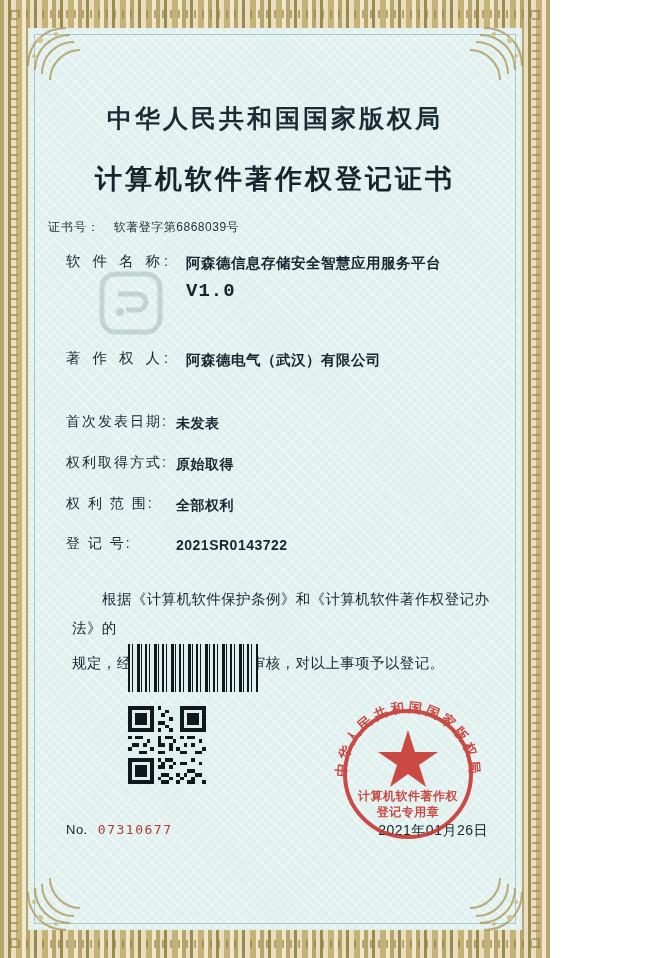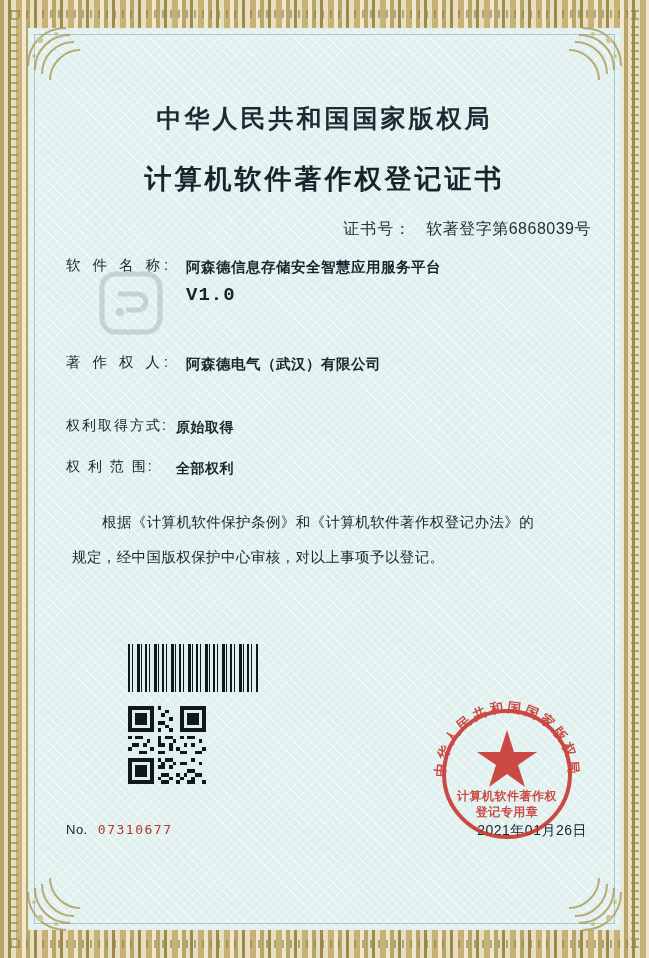--- a/index.html
+++ b/index.html
@@ -9,21 +9,21 @@
   }
   body {
     width: 649px;
     height: 958px;
     font-family: "Liberation Sans", sans-serif;
     overflow: hidden;
   }
 
   #certificate {
     position: relative;
-    width: 649px;
+    width: 550px;
     height: 958px;
     background: #c4b5fd;
     box-sizing: border-box;
   }
 
   
   .border-outer {
     position: absolute;
     left: 0; top: 0; right: 0; bottom: 0;
     background:
@@ -132,23 +132,22 @@
     font-family: "DejaVu Serif", "Liberation Serif", serif;
     font-weight: bold;
     font-size: 27px;
     letter-spacing: 3px;
     color: #16242b;
     margin-top: 26px;
   }
 
   .cert-no-row {
     margin-top: 22px;
-    text-align: right;
     padding-right: 10px;
-    font-size: 16px;
+    font-size: 12px;
     color: #20303a;
     letter-spacing: 0.5px;
   }
   .cert-no-row .label { letter-spacing: 1px; }
   .cert-no-row .value { margin-left: 10px; }
 
   .fields {
     margin-top: 16px;
     padding-left: 18px;
   }
@@ -370,31 +369,39 @@
       <div class="gap-big"></div>
 
       <div class="field-row spaced">
         <div class="field-label">著 作 权 人:</div>
         <div class="field-value">阿森德电气（武汉）有限公司</div>
       </div>
 
       <div class="gap-big"></div>
 
 
+      <div class="field-row lower">
+        <div class="field-label tight">首次发表日期:</div>
+        <div class="field-value">未发表</div>
+      </div>
 
       <div class="field-row lower">
         <div class="field-label tight">权利取得方式:</div>
         <div class="field-value">原始取得</div>
       </div>
 
       <div class="field-row lower">
         <div class="field-label tight">权 利 范 围:</div>
         <div class="field-value">全部权利</div>
       </div>
 
+      <div class="field-row lower">
+        <div class="field-label tight">登 记 号:</div>
+        <div class="field-value">2021SR0143722</div>
+      </div>
 
     </div>
 
     <div class="statement">
       <p class="indent">根据《计算机软件保护条例》和《计算机软件著作权登记办法》的</p>
       <p>规定，经中国版权保护中心审核，对以上事项予以登记。</p>
     </div>
 
   </div>
 

